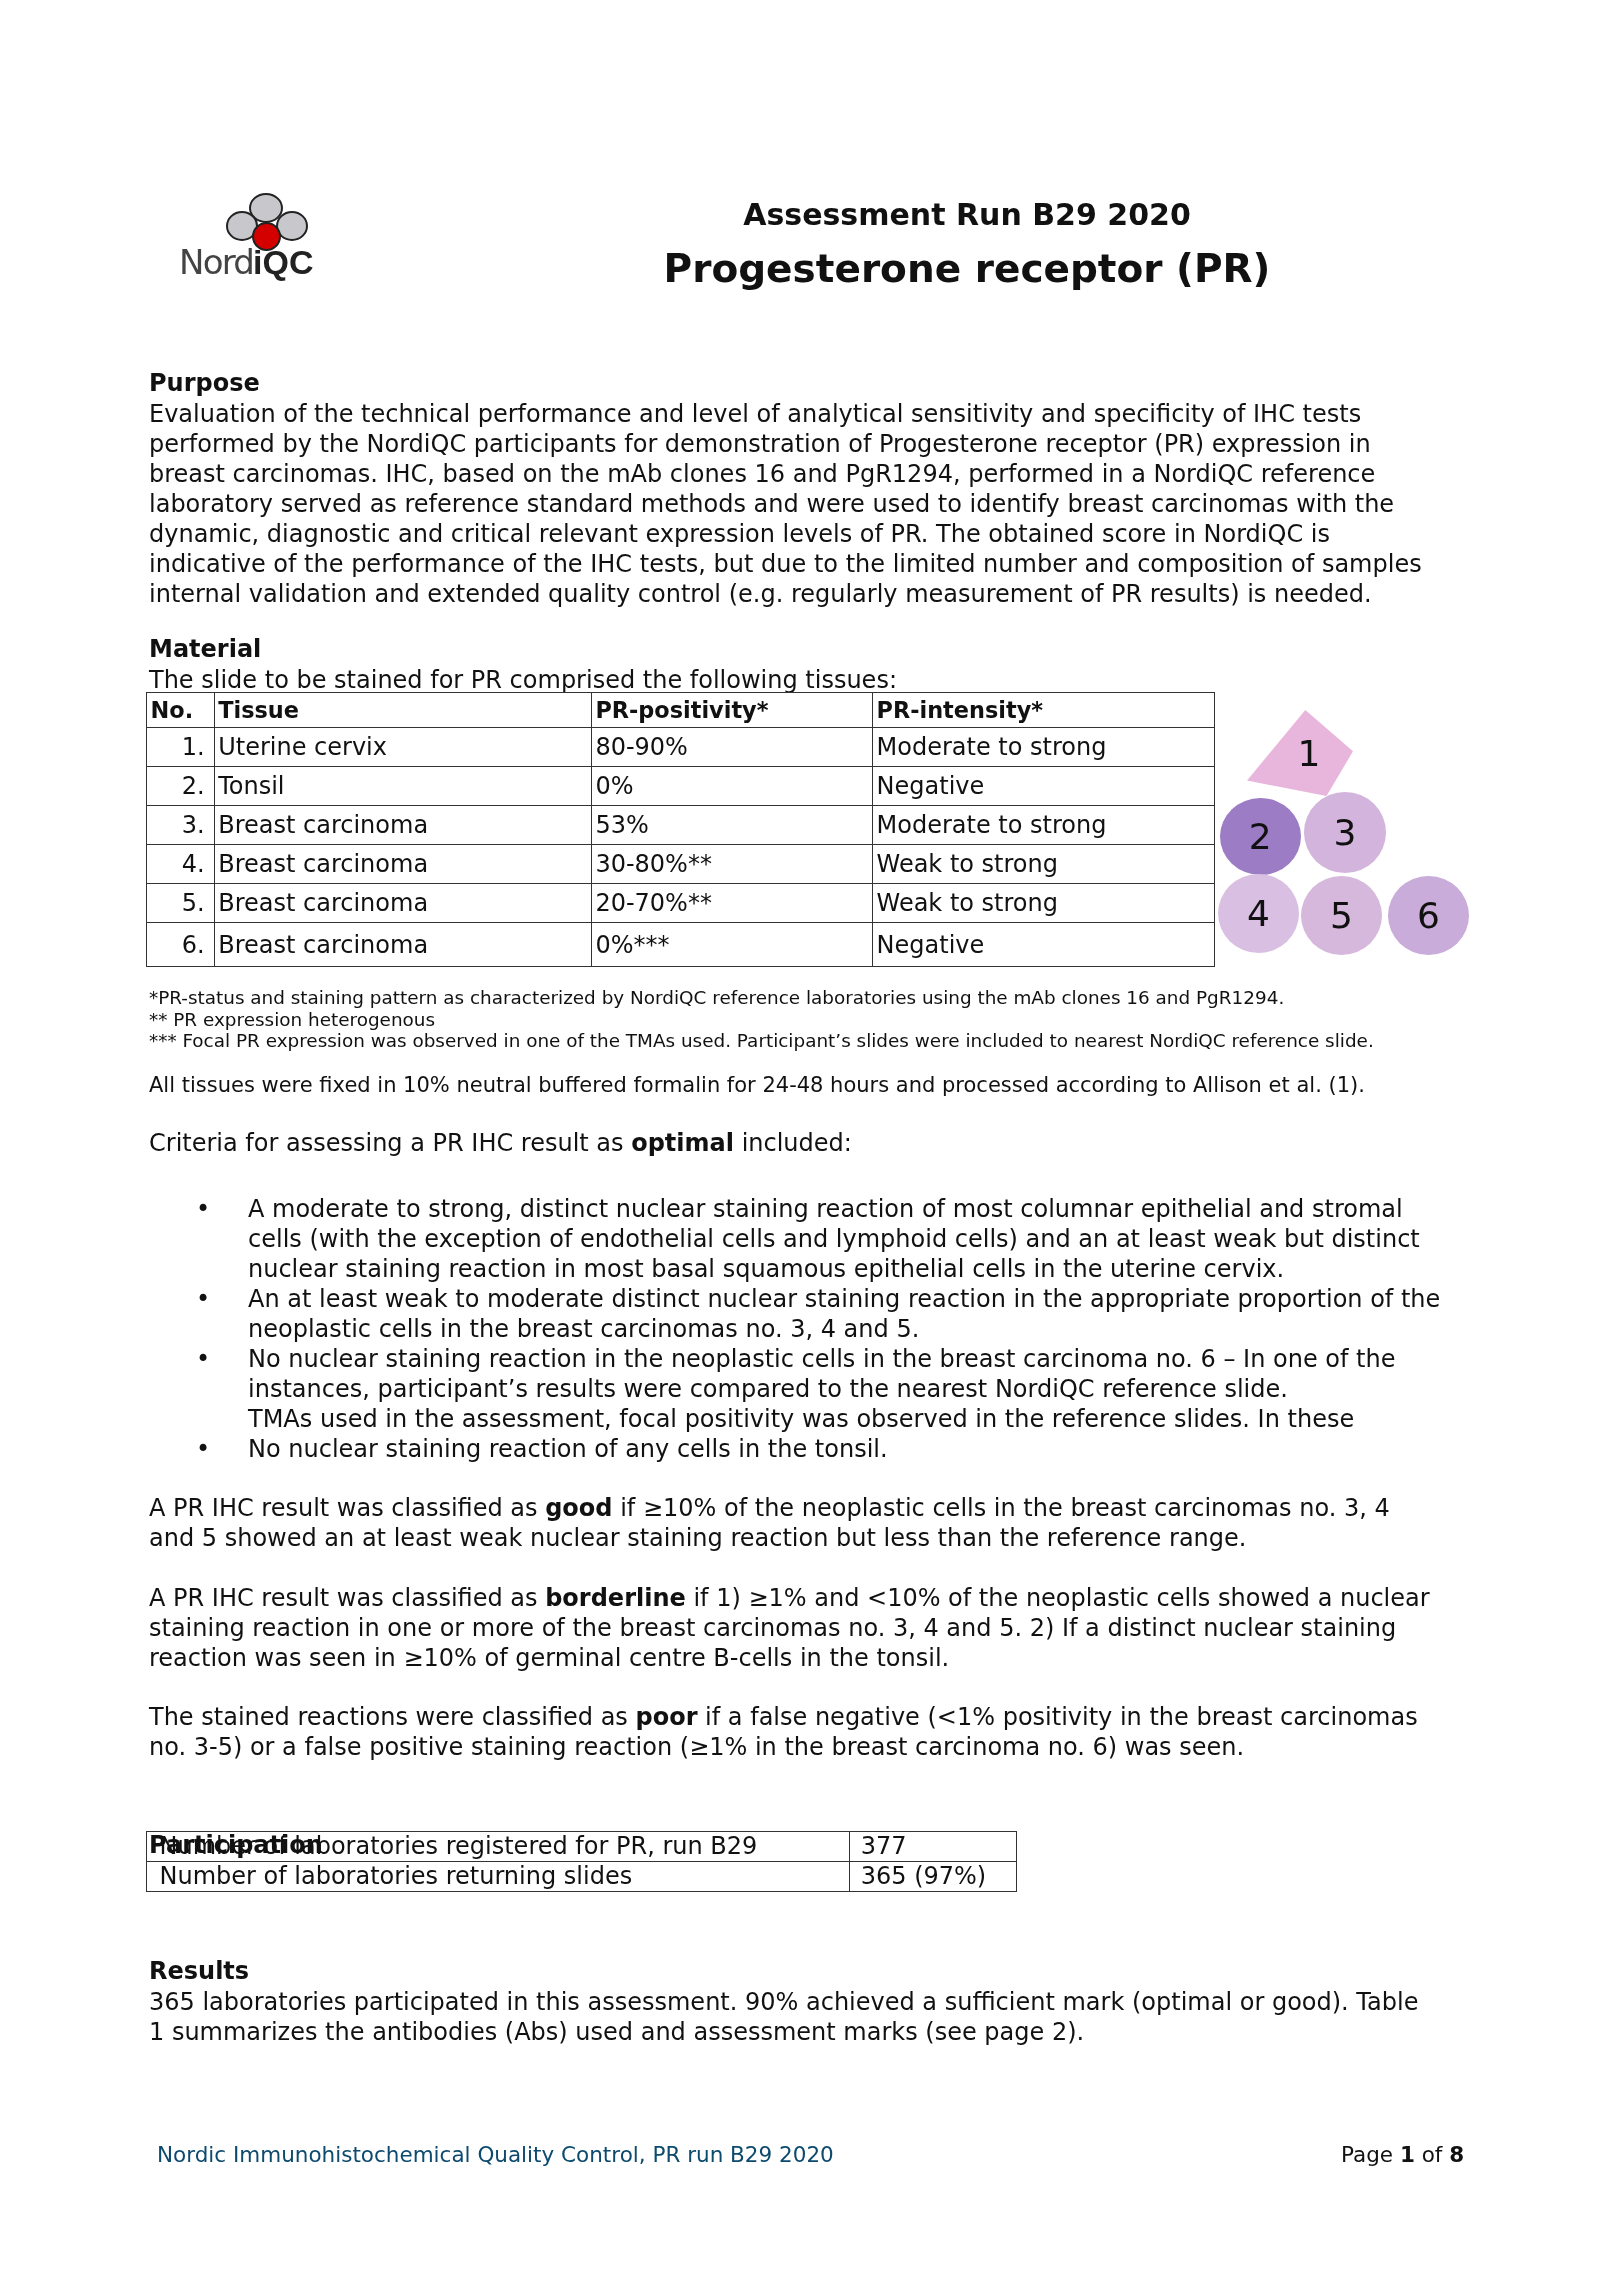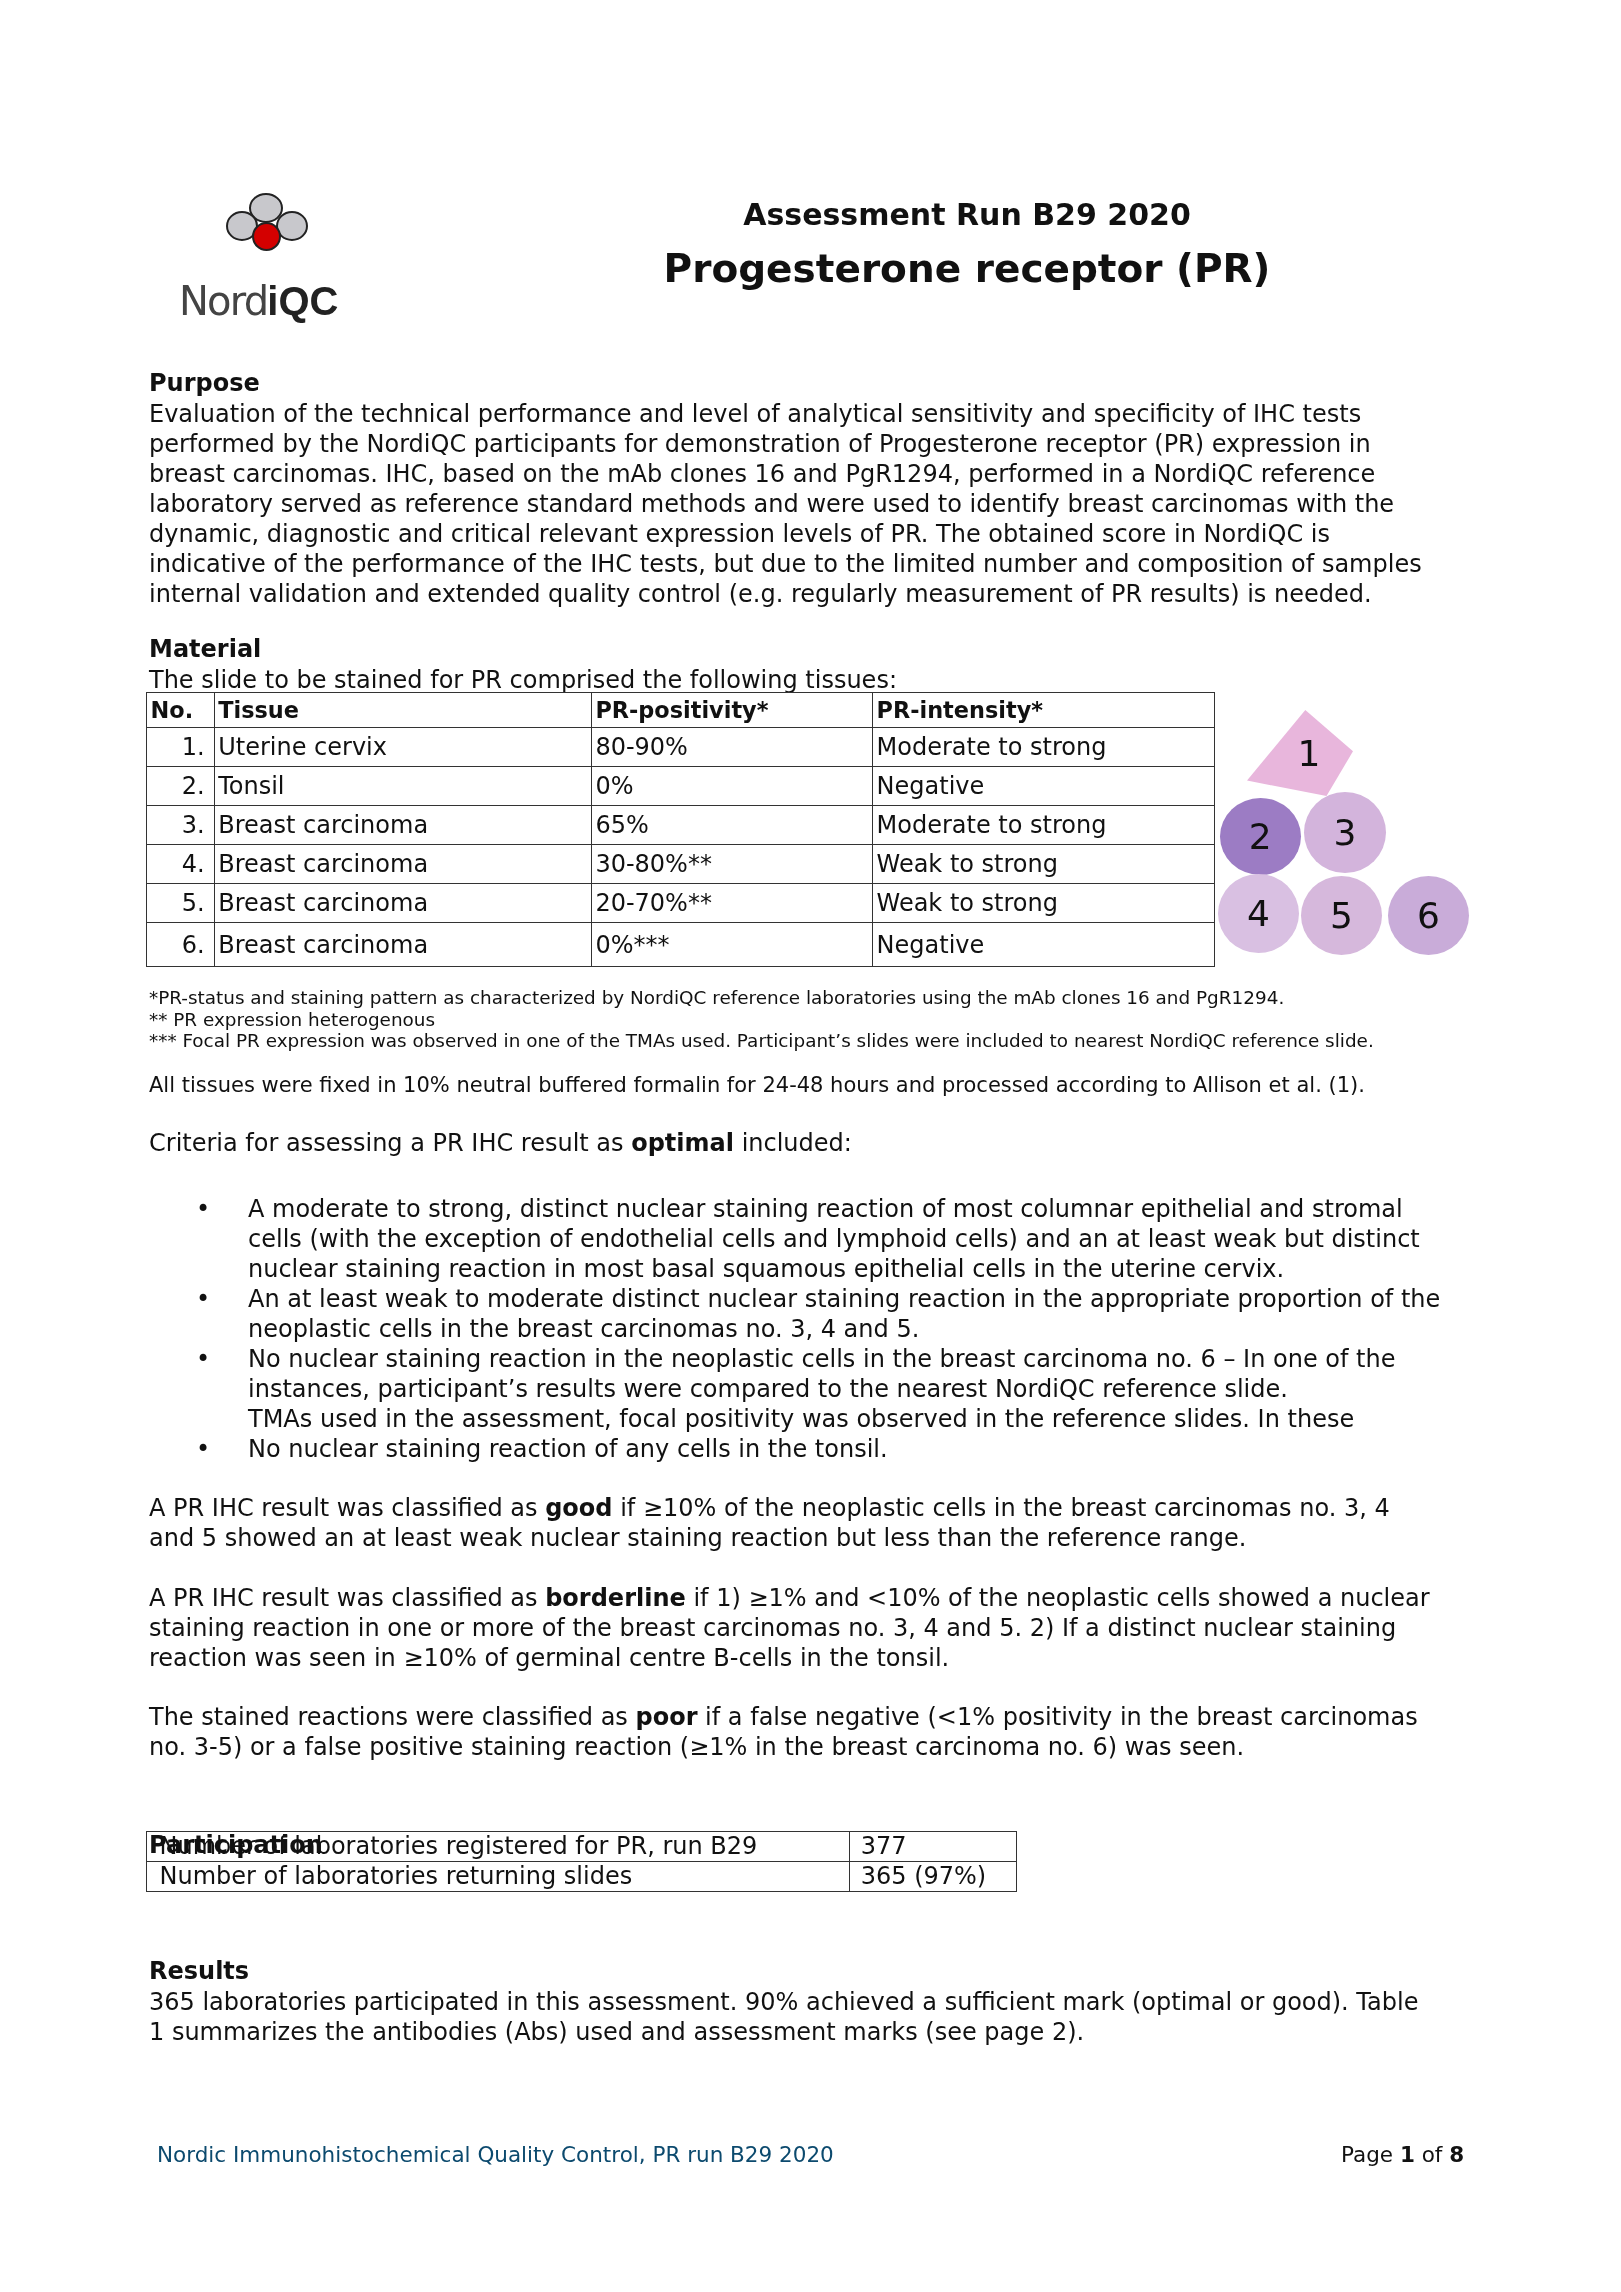--- a/index.html
+++ b/index.html
@@ -6,21 +6,21 @@
   body { width: 1621px; height: 2293px; position: relative; overflow: hidden;
          font-family: "DejaVu Sans", sans-serif; color: #111; }
   .abs { position: absolute; }
   .b { font-weight: bold; margin-top: 44px; }
 
   
   #logo { left: 179px; top: 193px; width: 233px; height: 112px; }
   #logo .circ { position: absolute; border: 2.7px solid #222; border-radius: 50%; box-sizing: border-box; }
   #logo .grey { background: #c8c8cc; }
   #logo .red { background: #d40000; }
-  #logo .word { position: absolute; left: 0; top: 52px; font-size: 40px; letter-spacing: -1.8px; line-height: 1; white-space: nowrap; margin-top: 36px; }
+  #logo .word { position: absolute; left: 0; top: 52px; font-size: 34px; letter-spacing: -1.8px; line-height: 1; white-space: nowrap; }
   #logo .nord { font-family: "DejaVu Sans", sans-serif; font-weight: 200; color: #444; -webkit-text-stroke: 0; font-weight: normal; }
   #logo .iqc { font-family: "Liberation Sans", sans-serif; font-weight: bold; color: #222; letter-spacing: 0; }
 
   .title1 { left: 0; width: 1934px; top: 197px; text-align: center; font-size: 30px; font-weight: bold; }
   .title2 { left: 0; width: 1934px; top: 246px; text-align: center; font-size: 39px; font-weight: bold; }
 
   .section { left: 149px; width: 1343px; }
   .heading { font-size: 24px; font-weight: bold; line-height: 29.6px; margin-top: 31px; }
   .body { font-size: 24px; line-height: 30px; }
   .small { font-size: 18.4px; line-height: 21.5px; }
@@ -104,21 +104,21 @@
     </tr>
     <tr>
       <td class="num">2.</td>
       <td>Tonsil</td>
       <td>0%</td>
       <td>Negative</td>
     </tr>
     <tr>
       <td class="num">3.</td>
       <td>Breast carcinoma</td>
-      <td>65%</td>
+      <td>53%</td>
       <td>Moderate to strong</td>
     </tr>
     <tr>
       <td class="num">4.</td>
       <td>Breast carcinoma</td>
       <td>30-80%**</td>
       <td>Weak to strong</td>
     </tr>
     <tr>
       <td class="num">5.</td>

